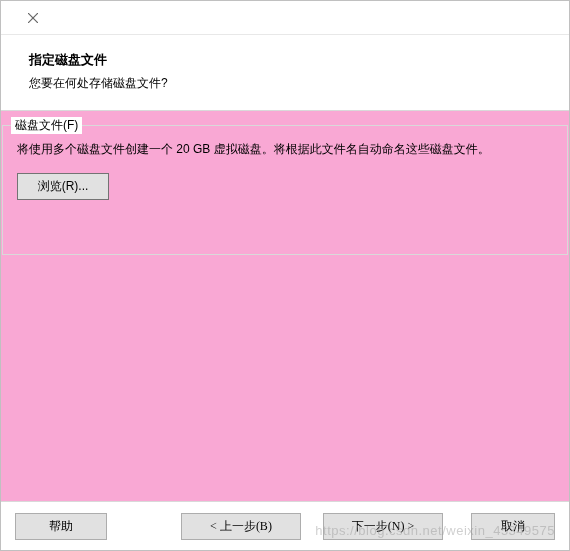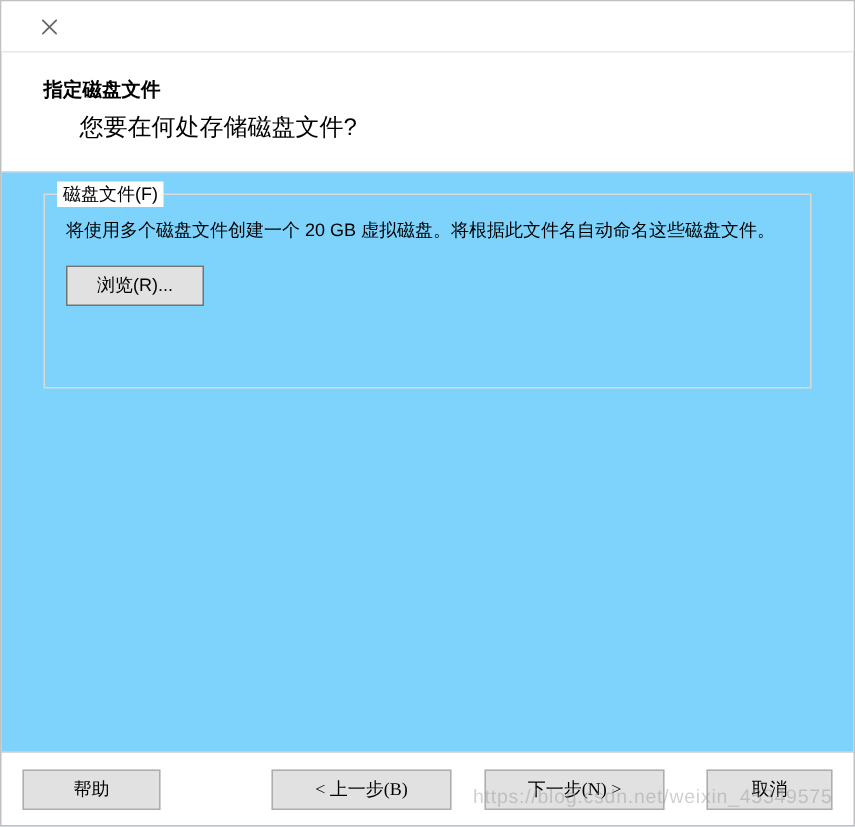--- a/index.html
+++ b/index.html
@@ -46,30 +46,29 @@
   .header-area {
     padding: 16px 28px 18px 28px;
   }
   .header-title {
     font-size: 13px;
     font-weight: bold;
     color: #000;
     margin-bottom: 6px;
   }
   .header-subtitle {
-    font-size: 16px;
+    font-size: 12px;
     color: #000;
-    margin-left: 24px;
   }
   .content-area {
     flex: 1;
     border-top: 1px solid #d9d9d9;
     border-bottom: 1px solid #d9d9d9;
-    padding: 14px 28px;
-    background: #7dd3fc;
+    padding: 14px 1px;
+    background: #f9a8d4;
   }
   .group-box {
     position: relative;
     border: 1px solid #d9d9d9;
     padding: 14px 14px 18px 14px;
     height: 130px;
   }
   .group-legend {
     position: absolute;
     top: -9px;

